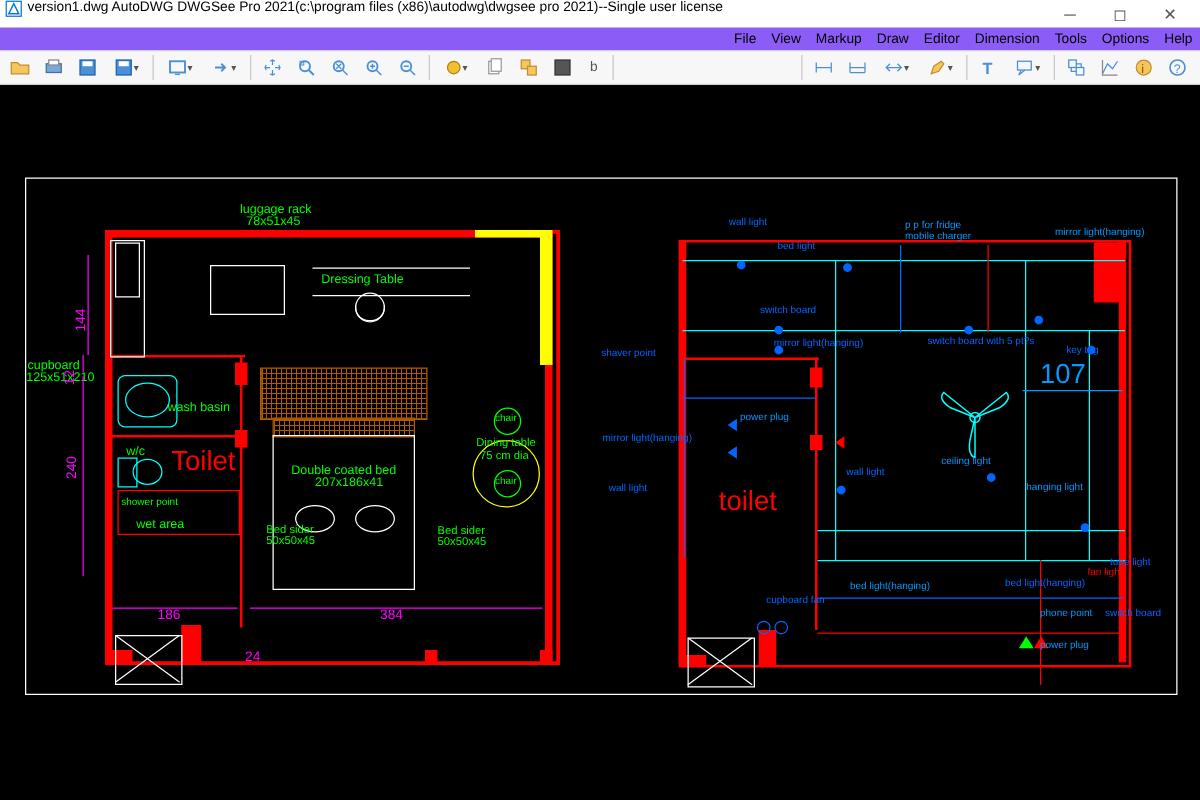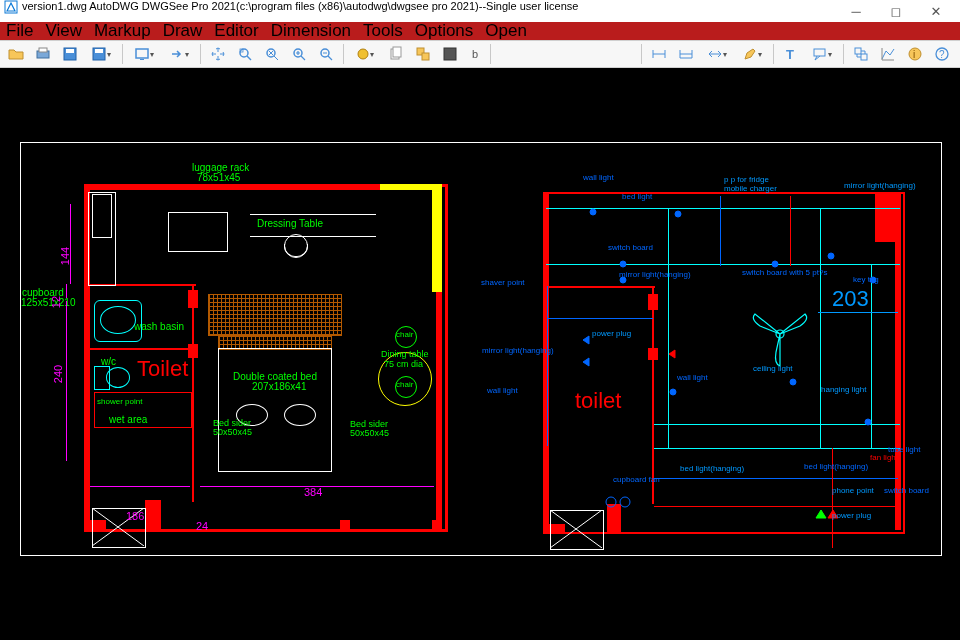--- a/index.html
+++ b/index.html
@@ -1,20 +1,20 @@
 <!DOCTYPE html>
 <html><head>
 <meta charset="utf-8">
 <style>
 html,body{margin:0;padding:0;width:960px;height:640px;font-family:"Segoe UI",Tahoma,sans-serif;font-size:12px;overflow:hidden;background:#fff;}
 .titlebar{height:22px;background:#fff;display:flex;padding:0 4px;color:#000;font-size:11px;}
 .titlebar .icon{width:14px;height:14px;margin-right:4px;display:flex;align-items:center;justify-content:center;}
 .titlebar .spacer{flex:1;}
 .titlebar .winctrl{width:40px;height:22px;display:flex;align-items:center;justify-content:center;font-size:13px;color:#555;}
-.menubar{height:18px;background:#b91c1c;display:flex;align-items:center;padding:0 6px;gap:12px;color:#000;font-size:17px;}
+.menubar{height:18px;background:#8b5cf6;display:flex;align-items:center;padding:0 6px;gap:12px;color:#000;font-size:11px;justify-content:flex-end;}
 .menubar span{cursor:default;}
 .toolbar{height:26px;background:#f7f7f7;border-top:1px solid #d0d0d0;border-bottom:1px solid #d0d0d0;display:flex;align-items:center;padding:0 4px;gap:3px;}
 .tbtn{width:22px;height:22px;display:flex;align-items:center;justify-content:center;border:1px solid transparent;border-radius:2px;}
 .tbtn.hasdrop{width:30px;}
 .tbtn svg{display:block;}
 .tsep{width:1px;height:20px;background:#c8c8c8;margin:0 2px;}
 .viewport{position:relative;width:960px;background:#000;flex:1;}
 .statusbar{height:18px;background:#fff;color:#000;font-size:11px;display:flex;align-items:center;padding:0 4px;border-top:1px solid #d0d0d0;}
 .wrap{display:flex;flex-direction:column;width:960px;height:640px;}
 
@@ -62,21 +62,21 @@
 
 <div class="menubar">
   <span>File</span>
   <span>View</span>
   <span>Markup</span>
   <span>Draw</span>
   <span>Editor</span>
   <span>Dimension</span>
   <span>Tools</span>
   <span>Options</span>
-  <span>Open</span>
+  <span>Help</span>
 </div>
 
 <div class="toolbar">
   <div class="tbtn">
         <svg width="16" height="16">
           <path d="M1 4h5l2 2h7v7H1z" fill="#f7c65a" stroke="#c09030"></path>
         </svg>
       </div>
   <div class="tbtn">
         <svg width="16" height="16">
@@ -315,21 +315,21 @@
 <div class="ellipse-g" style="left:395px;top:308px;width:20px;height:20px;"></div>
 <div class="txt gn" style="left:396px;top:312px;font-size:8px;">chair</div>
 
 <div class="dimline" style="left:70px;top:136px;width:1px;height:80px;"></div>
 <div class="dim" style="left:56px;top:182px;transform:rotate(-90deg);">144</div>
 <div class="dimline" style="left:66px;top:216px;width:1px;height:14px;"></div>
 <div class="dim" style="left:50px;top:228px;transform:rotate(-90deg);">12</div>
 <div class="dimline" style="left:66px;top:233px;width:1px;height:160px;"></div>
 <div class="dim" style="left:49px;top:300px;transform:rotate(-90deg);">240</div>
 <div class="dimline" style="left:90px;top:418px;width:100px;height:1px;"></div>
-<div class="dim" style="left:126px;top:442px;">186</div>
+<div class="dim" style="left:126px;top:418px;">186</div>
 <div class="dimline" style="left:200px;top:418px;width:234px;height:1px;"></div>
 <div class="dim" style="left:304px;top:418px;">384</div>
 <div class="dim" style="left:196px;top:452px;">24</div>
 
 <div class="room" style="left:543px;top:124px;width:358px;height:338px;border-width:2px;"></div>
 <div class="wall" style="left:543px;top:124px;width:6px;height:338px;"></div>
 <div class="wall" style="left:895px;top:124px;width:6px;height:338px;"></div>
 <div class="wall" style="left:875px;top:126px;width:22px;height:48px;"></div>
 <div class="wall" style="left:543px;top:456px;width:22px;height:8px;"></div>
 <div class="wall" style="left:607px;top:436px;width:14px;height:28px;"></div>
@@ -369,21 +369,21 @@
   <svg width="80" height="80">
             <g stroke="#0ff" fill="none" stroke-width="1.2">
               <circle cx="40" cy="40" r="4"></circle>
               <path d="M40 40 L15 20 Q10 25 20 32 Z"></path>
               <path d="M40 40 L65 20 Q70 25 60 32 Z"></path>
               <path d="M40 40 L40 72 Q34 70 36 58 Z"></path>
             </g>
           </svg>
 </div>
 
-<div class="txt" style="left:832px;top:218px;color:#09f;font-size:22px;">203</div>
+<div class="txt" style="left:832px;top:218px;color:#09f;font-size:22px;">107</div>
 <div style="position:absolute;left:818px;top:244px;width:80px;height:1px;background:#09f;"></div>
 
 <svg style="position:absolute;left:543px;top:124px;" width="360" height="360">
   <g fill="#06f" stroke="#06f">
     <circle cx="50" cy="20" r="3"></circle>
             <circle cx="135" cy="22" r="3"></circle>
     <circle cx="80" cy="72" r="3"></circle>
             <circle cx="80" cy="88" r="3"></circle>
     <circle cx="232" cy="72" r="3"></circle>
             <circle cx="288" cy="64" r="3"></circle>

